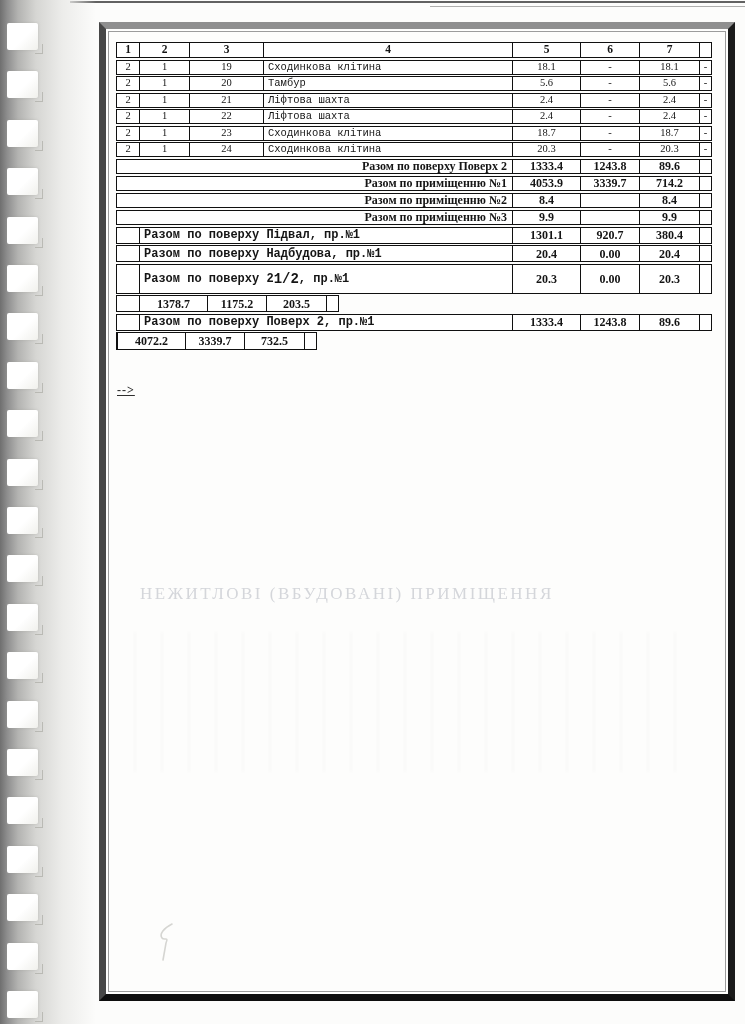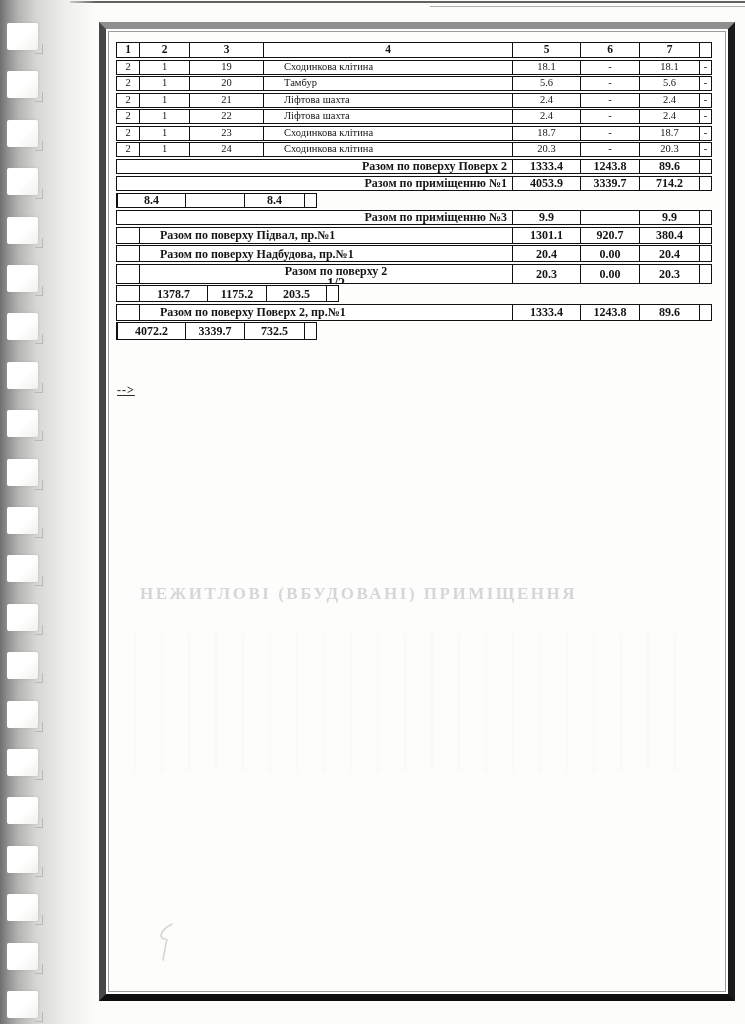--- a/index.html
+++ b/index.html
@@ -39,42 +39,42 @@
   .rowbox{
     display:flex;align-items:stretch;box-sizing:content-box;
     border:1.5px solid #101010;margin-bottom:1.5px;background:#fff;width:max-content;
   }
   .cell{
     box-sizing:border-box;display:flex;align-items:center;justify-content:center;
     line-height:1;font-size:10.5px;color:#151515;overflow:hidden;white-space:nowrap;
   }
   .bl{border-left:1.5px solid #101010;}
   .b{font-weight:bold;}
-  .left{justify-content:flex-start;padding-left:20px;}
+  .left{justify-content:flex-start;padding-left:4px;font-family:Liberation Mono, monospace;}
   .right{justify-content:flex-end;padding-right:5px;}
   .c1{width:22px;}.c2{width:50px;}.c3{width:74px;}.c4{width:249px;}
   .c5{width:68px;}.c6{width:59px;}.c7{width:60px;}.c8{width:12px;}
   .cla{width:395px;}
   .clb{width:373px;}
   .r-head .cell{height:14px;font-size:11.5px;font-weight:bold;}
   .r-data .cell{height:13px;}
   .r-ta .cell{height:13.5px;font-size:12px;}
   .r-tb .cell{height:15px;font-size:12px;}
-  .r-tbsup .cell{height:18px;font-size:12px;flex-direction:column;}
+  .r-tbsup .cell{height:28px;font-size:12px;}
   .r-g .cell{height:16px;font-size:12px;}
   .r-ta .cell.b,.r-tb .cell.b,.r-tbsup .cell.b,.r-g .cell.b{font-weight:bold;}
   sup{font-size:14px;line-height:1;vertical-align:6px;}
   
   .arrow-note{
     position:absolute;left:8px;top:351px;font-size:12px;font-weight:bold;color:#2e2e2e;
     text-decoration:underline;letter-spacing:1px;font-family:"Liberation Serif",serif;
   }
   .ghost-title{
     position:absolute;left:31px;top:552px;width:560px;
-    font-size:17px;font-weight:bold;letter-spacing:2.5px;white-space:nowrap;
+    font-size:17px;font-weight:normal;letter-spacing:2.5px;white-space:nowrap;
     color:rgba(144,150,162,0.38);filter:blur(0.5px);
   }
   .ghost-smudge{
     position:absolute;left:25px;top:600px;width:545px;height:140px;
     background:repeating-linear-gradient(90deg,rgba(140,142,152,0.06) 0 2px,rgba(0,0,0,0) 2px 27px);
     filter:blur(1px);opacity:.8;
   }
   .pencil-mark{position:absolute;left:41px;top:888px;opacity:.55;}
 </style>
 </head>
@@ -214,20 +214,21 @@
             <div class="rowbox r-ta">
               <div class="cell cla b right">Разом по приміщенню №1</div>
               <div class="cell c5 bl b">4053.9</div>
               <div class="cell c6 bl b">3339.7</div>
               <div class="cell c7 bl b">714.2</div>
               <div class="cell c8 bl"></div>
             </div>
           </div>
           <div class="trow">
             <div class="rowbox r-ta">
+              <div class="cell cla b right">Разом по приміщенню №2</div>
               <div class="cell c5 bl b">8.4</div>
               <div class="cell c6 bl b"></div>
               <div class="cell c7 bl b">8.4</div>
               <div class="cell c8 bl"></div>
             </div>
           </div>
           <div class="trow">
             <div class="rowbox r-ta">
               <div class="cell cla b right">Разом по приміщенню №3</div>
               <div class="cell c5 bl b">9.9</div>

